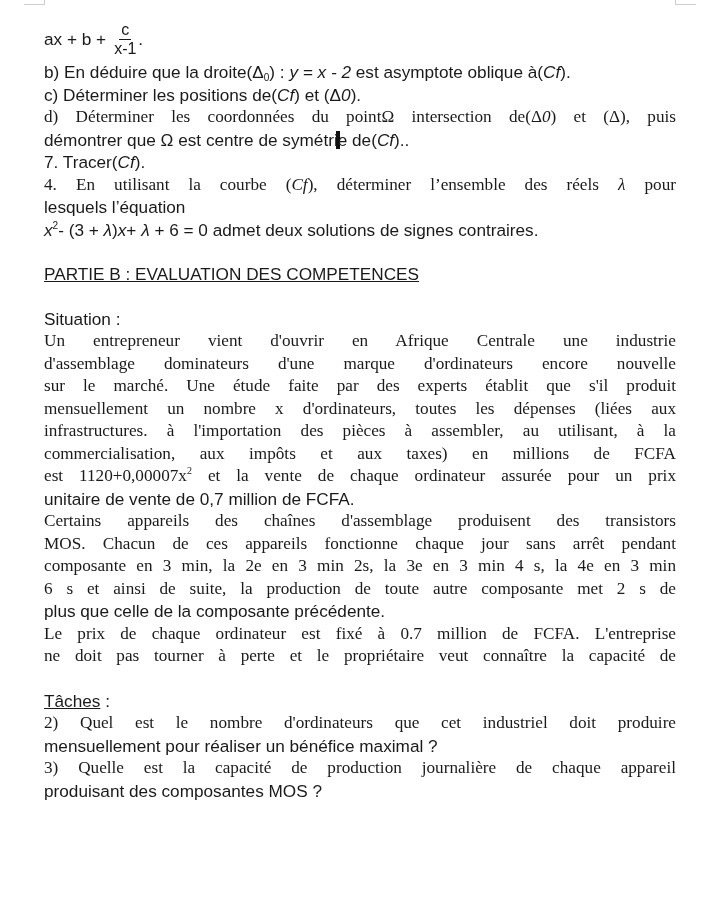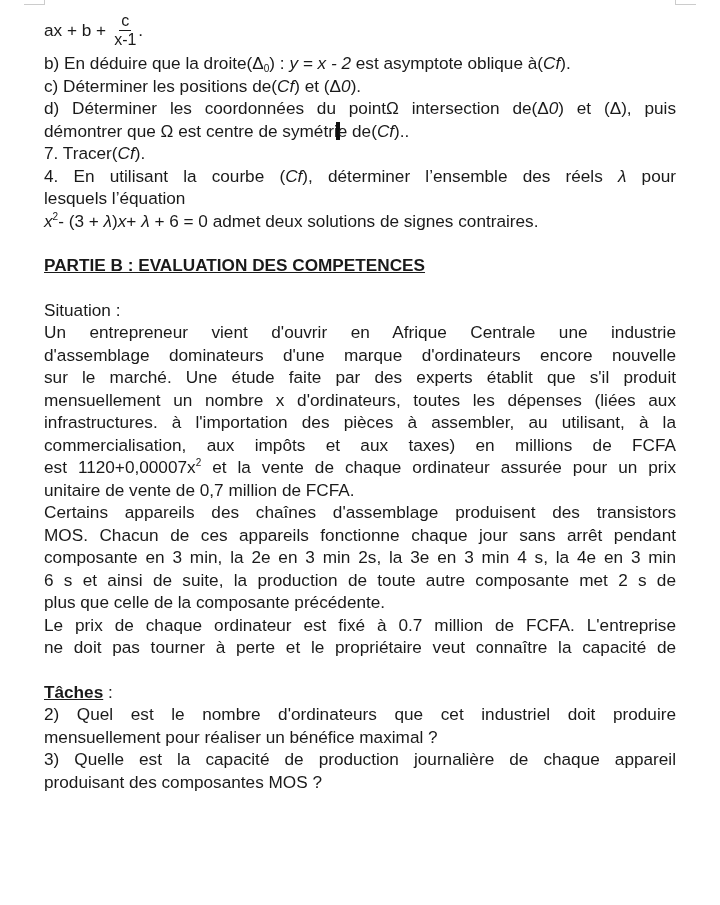--- a/index.html
+++ b/index.html
@@ -3,29 +3,29 @@
 <meta charset="utf-8">
 <style>
   html, body { margin: 0; padding: 0; background: #fff; }
   body { width: 720px; height: 905px; position: relative; overflow: hidden;
          font-family: "Liberation Sans", sans-serif; color: #1a1a1a; }
   .corner { position: absolute; top: 0; width: 20px; height: 4px; border-bottom: 1px solid #ccc; }
   .corner.left { left: 24px; border-right: 1px solid #ccc; }
   .corner.right { right: 24px; border-left: 1px solid #ccc; }
   .page { position: absolute; left: 44px; top: 0; width: 632px; font-size: 17.2px; line-height: 22.5px; }
   .line { white-space: nowrap; }
-  .j { text-align: justify; text-align-last: justify; white-space: normal; }
-  .frac-line { height: 44px; display: flex; align-items: center; padding-top: 8px; }
+  .j { text-align: justify; text-align-last: justify; white-space: normal; font-family: Liberation Serif, serif; }
+  .frac-line { height: 44px; display: flex; align-items: center; padding-top: 17px; }
   .frac { display: inline-flex; flex-direction: column; align-items: center; vertical-align: middle; margin-left: 6px; font-size: 16px; line-height: 18px; }
   .frac .num { border-bottom: 1px solid #1a1a1a; padding: 0 2px; }
   .frac .den { padding: 0 2px; }
   i { font-style: italic; }
   sup { font-size: 10px; vertical-align: 7px; line-height: 0; }
   sub { font-size: 10px; vertical-align: -3px; line-height: 0; }
-  .heading { text-decoration: underline; font-weight: bold; }
+  .heading { text-decoration: underline; }
   .gap { height: 22px; }
   .cursor { display: inline-block; width: 4px; height: 18px; background: #111; vertical-align: -3px; margin: 0 -2px; }
 </style>
 </head>
 <body>
 
 <div class="corner left"></div>
 <div class="corner right"></div>
 
 <div class="page">

